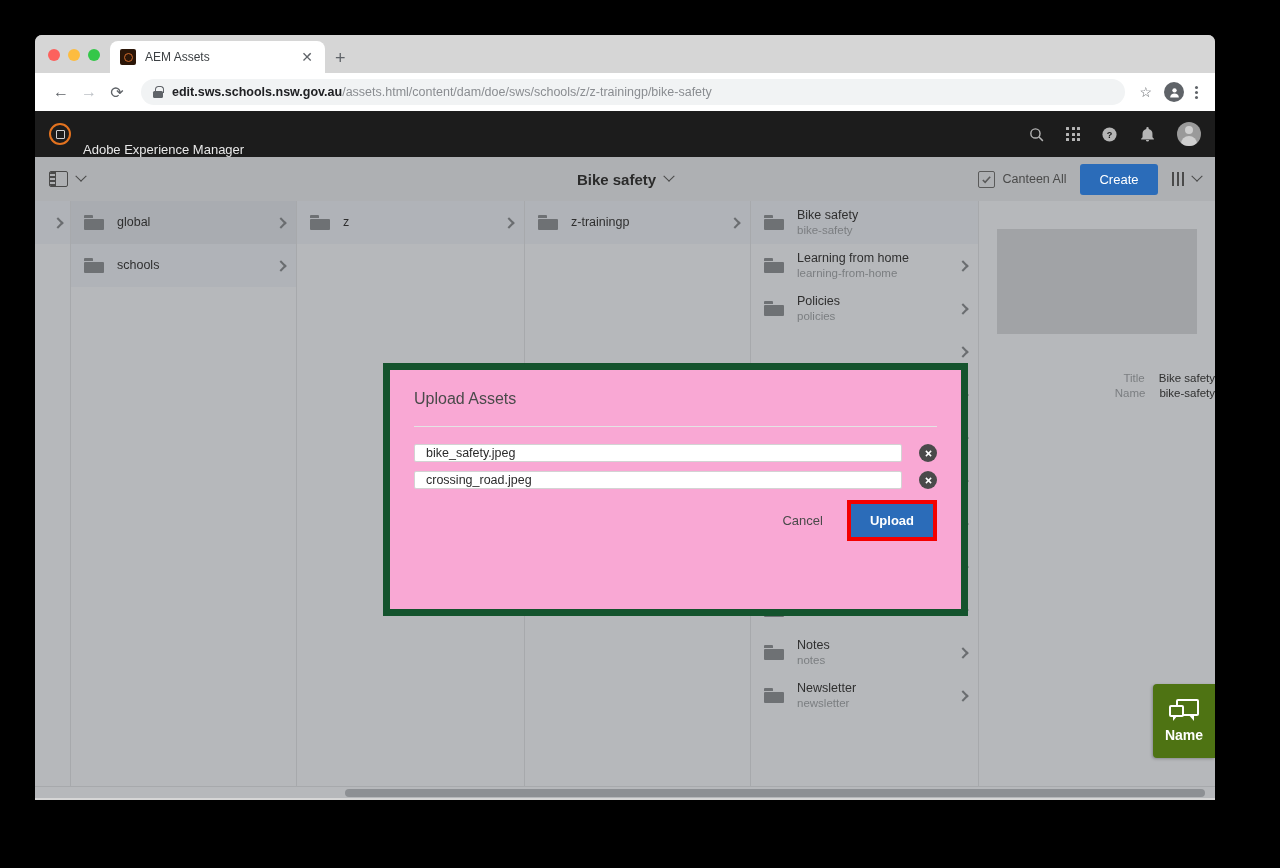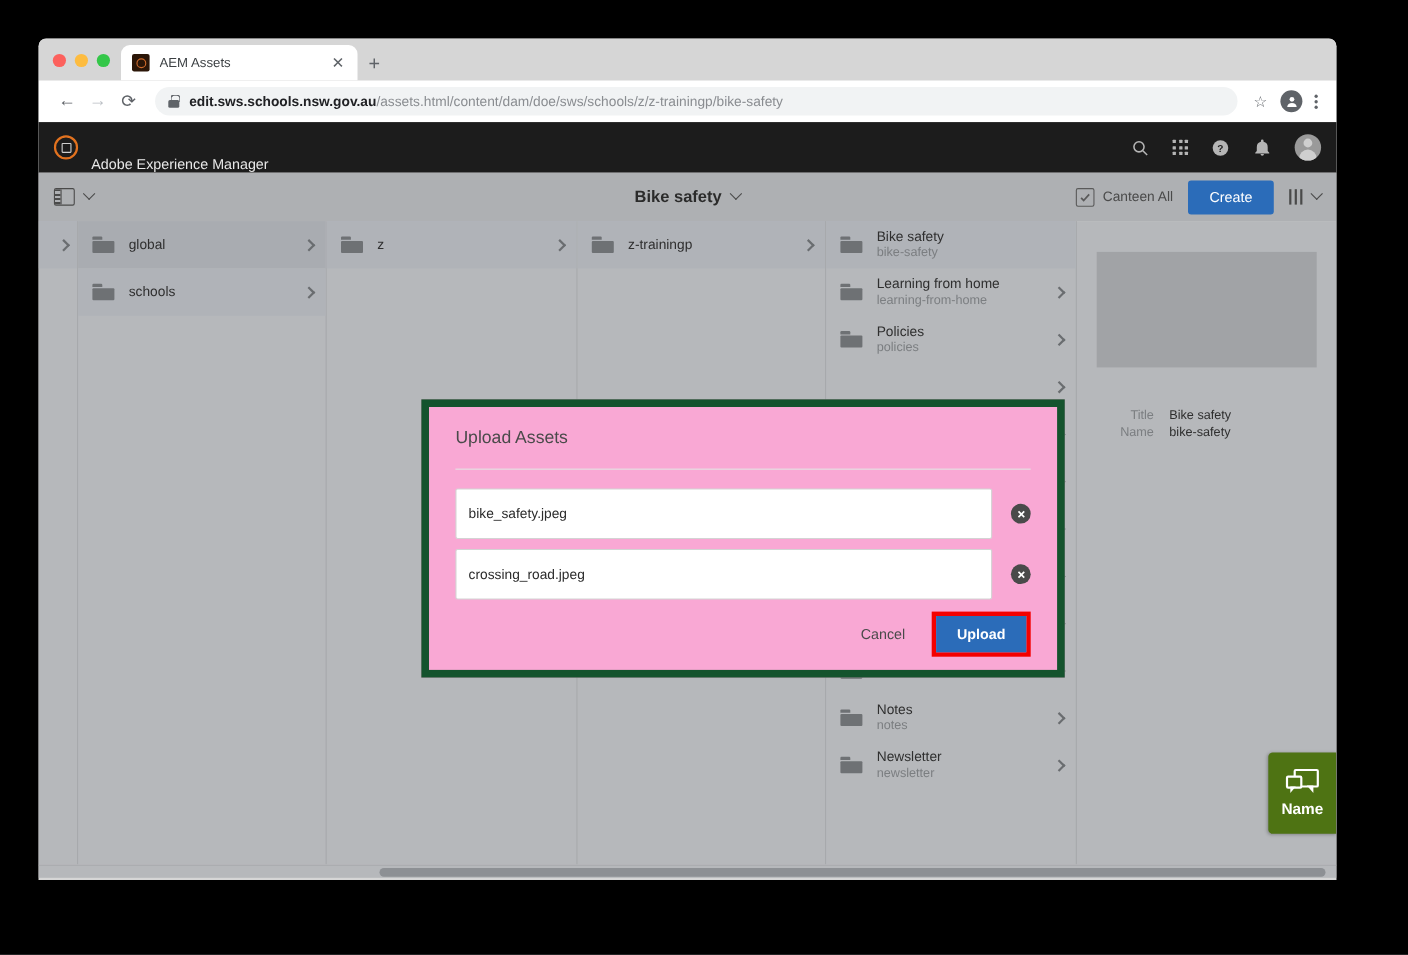--- a/index.html
+++ b/index.html
@@ -348,21 +348,21 @@
   .preview-thumb {
     margin: 28px auto 0;
     width: 200px; height: 105px;
     background: #a1a3a6;
   }
   .preview-meta {
     margin-top: 38px;
     display: flex; flex-direction: column; gap: 3px;
     padding-left: 28px;
   }
-  .meta-row { display: flex; font-size: 11.5px; }
+  .meta-row { display: flex; font-size: 11.5px; justify-content: flex-end; }
   .meta-label { width: 42px; text-align: right; color: #7b7e81; margin-right: 14px; }
   .meta-value { color: #2f2f2f; }
 
   
   .bottom-scroll {
     height: 12px;
     background: #b6b8bb;
     position: relative;
     border-top: 1px solid #a7a9ac;
   }
@@ -431,21 +431,21 @@
     padding-bottom: 18px;
     border-bottom: 1px solid #e4e4e4;
   }
   .file-list { padding-top: 17px; }
   .file-row {
     display: flex; align-items: center;
     margin-bottom: 9px;
   }
   .file-input {
     flex: 1;
-    height: 46px;
+    height: 18px;
     border: 1px solid #d3d3d3;
     border-radius: 2px;
     padding: 0 11px;
     font-size: 12.5px;
     color: #2b2b2b;
     font-family: inherit;
     background: #fff;
     outline: none;
   }
   .remove-btn {

